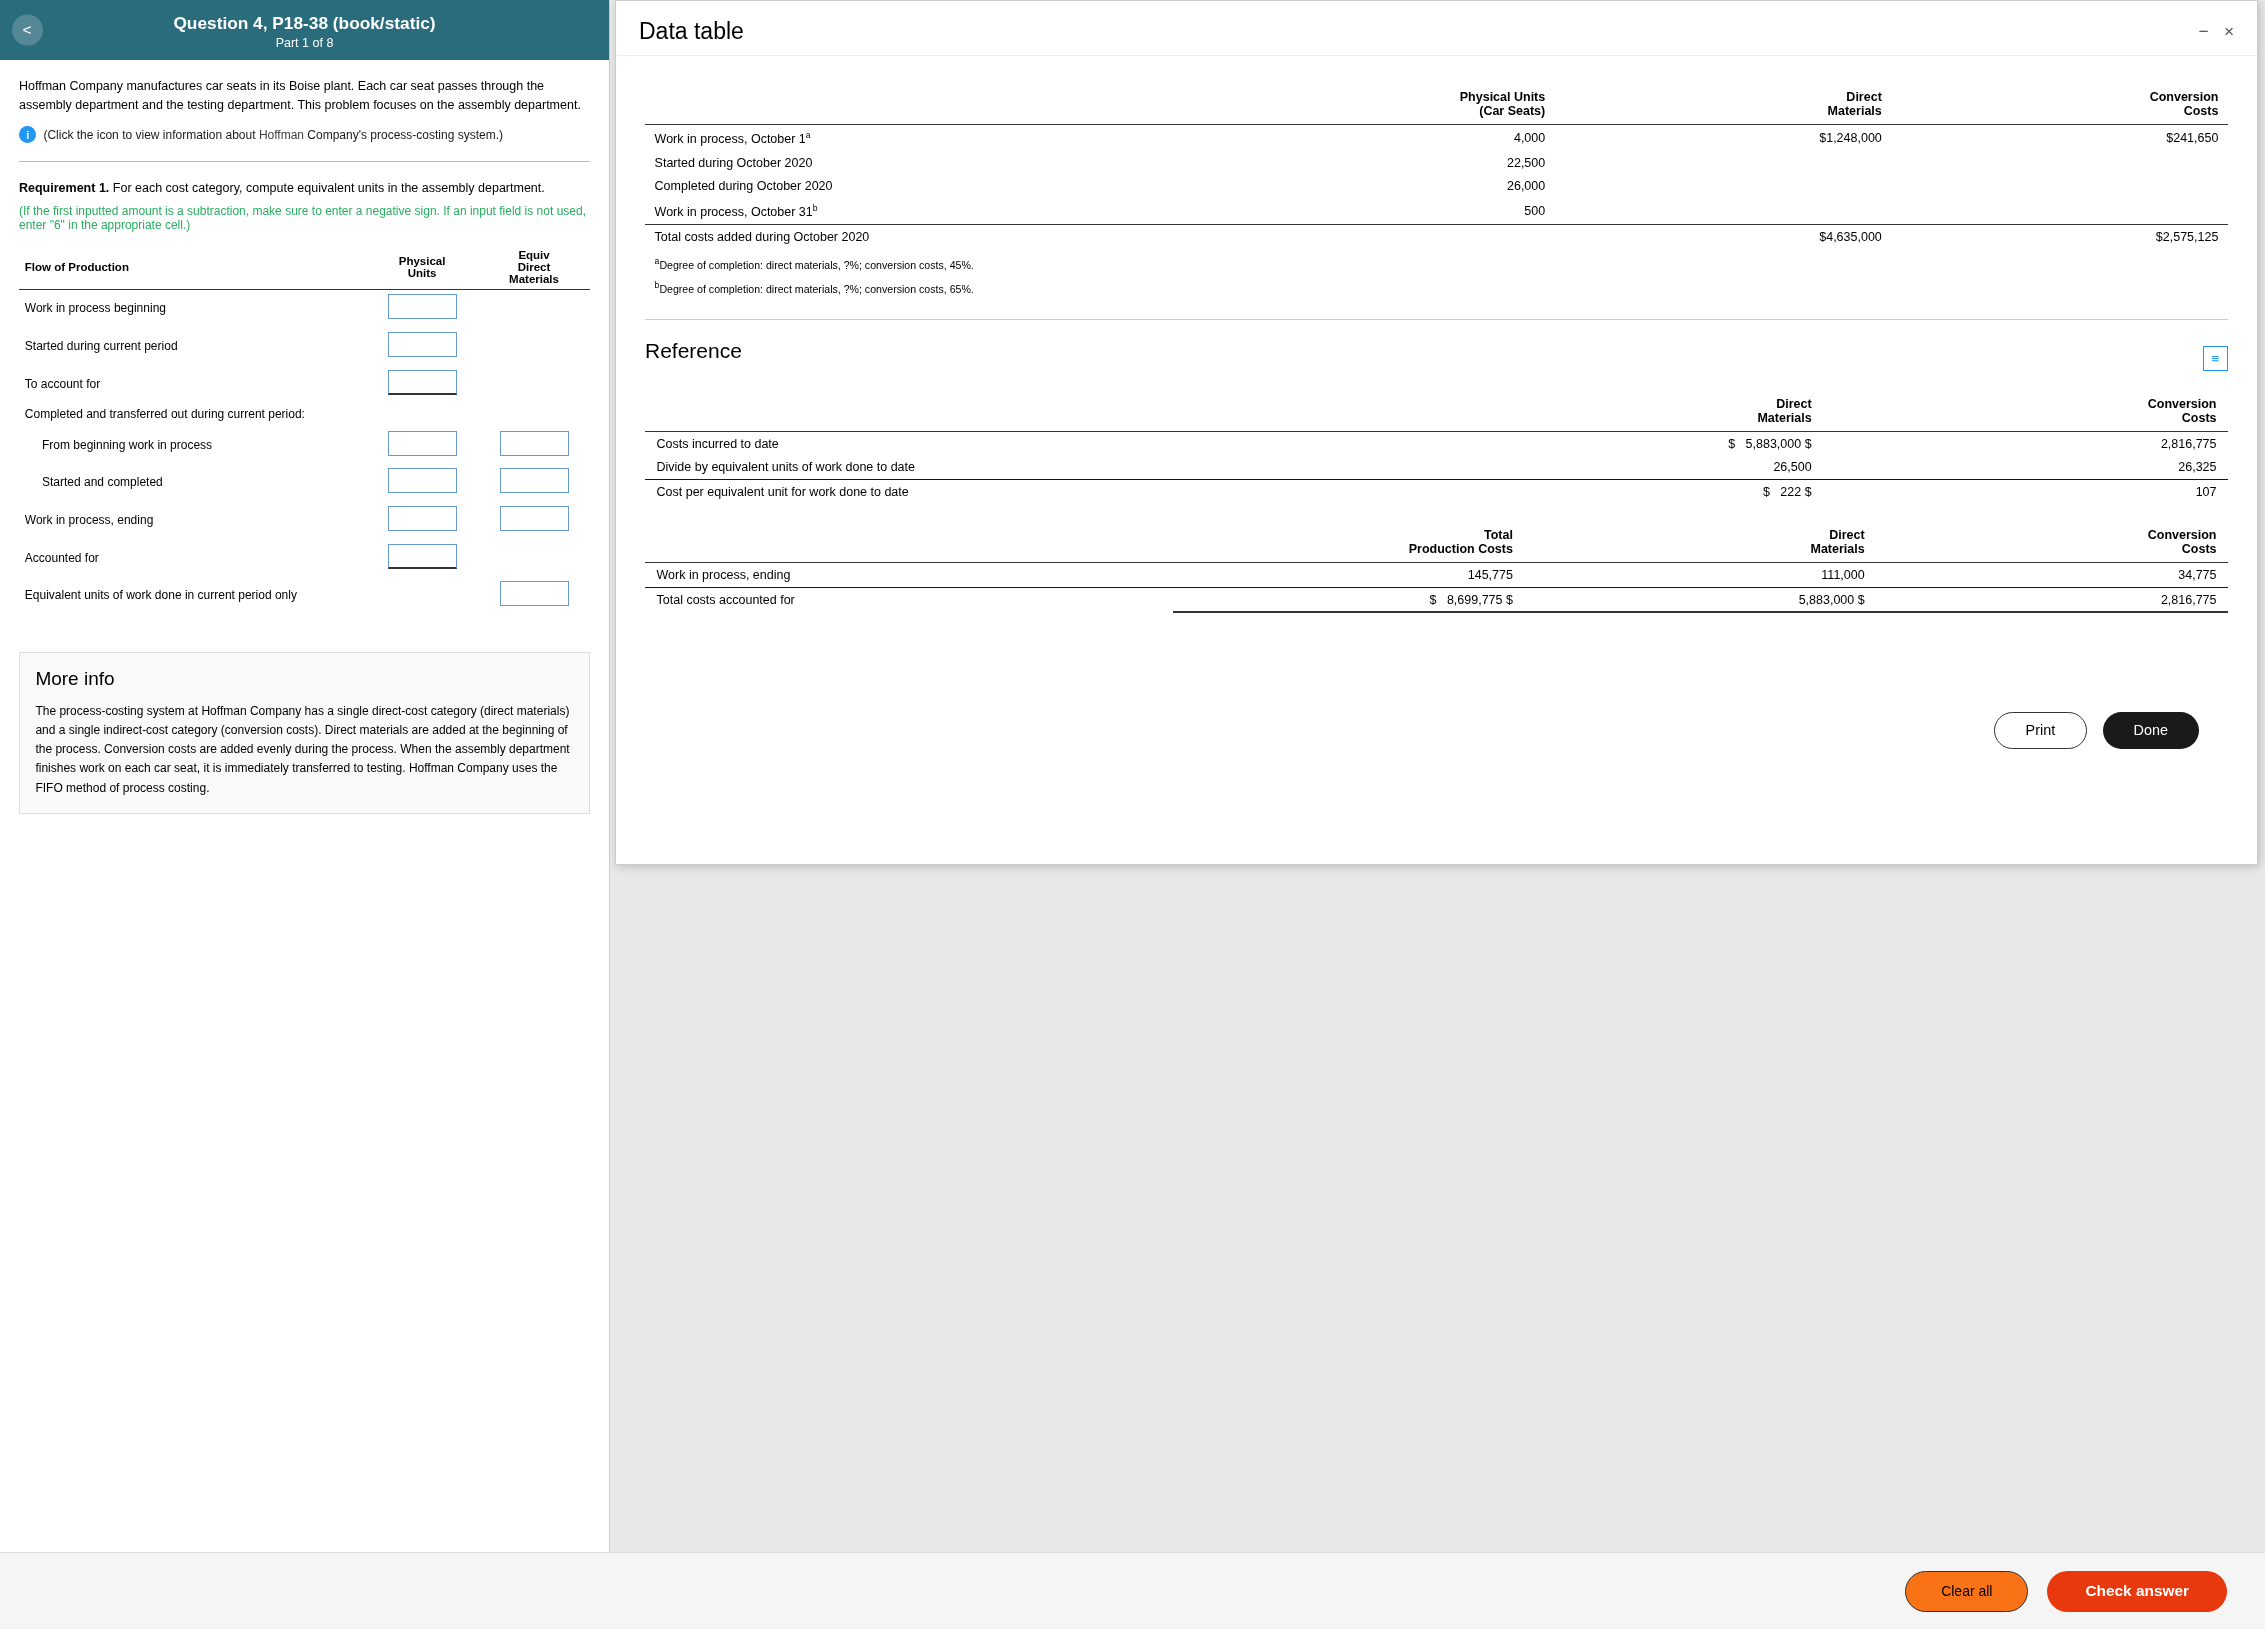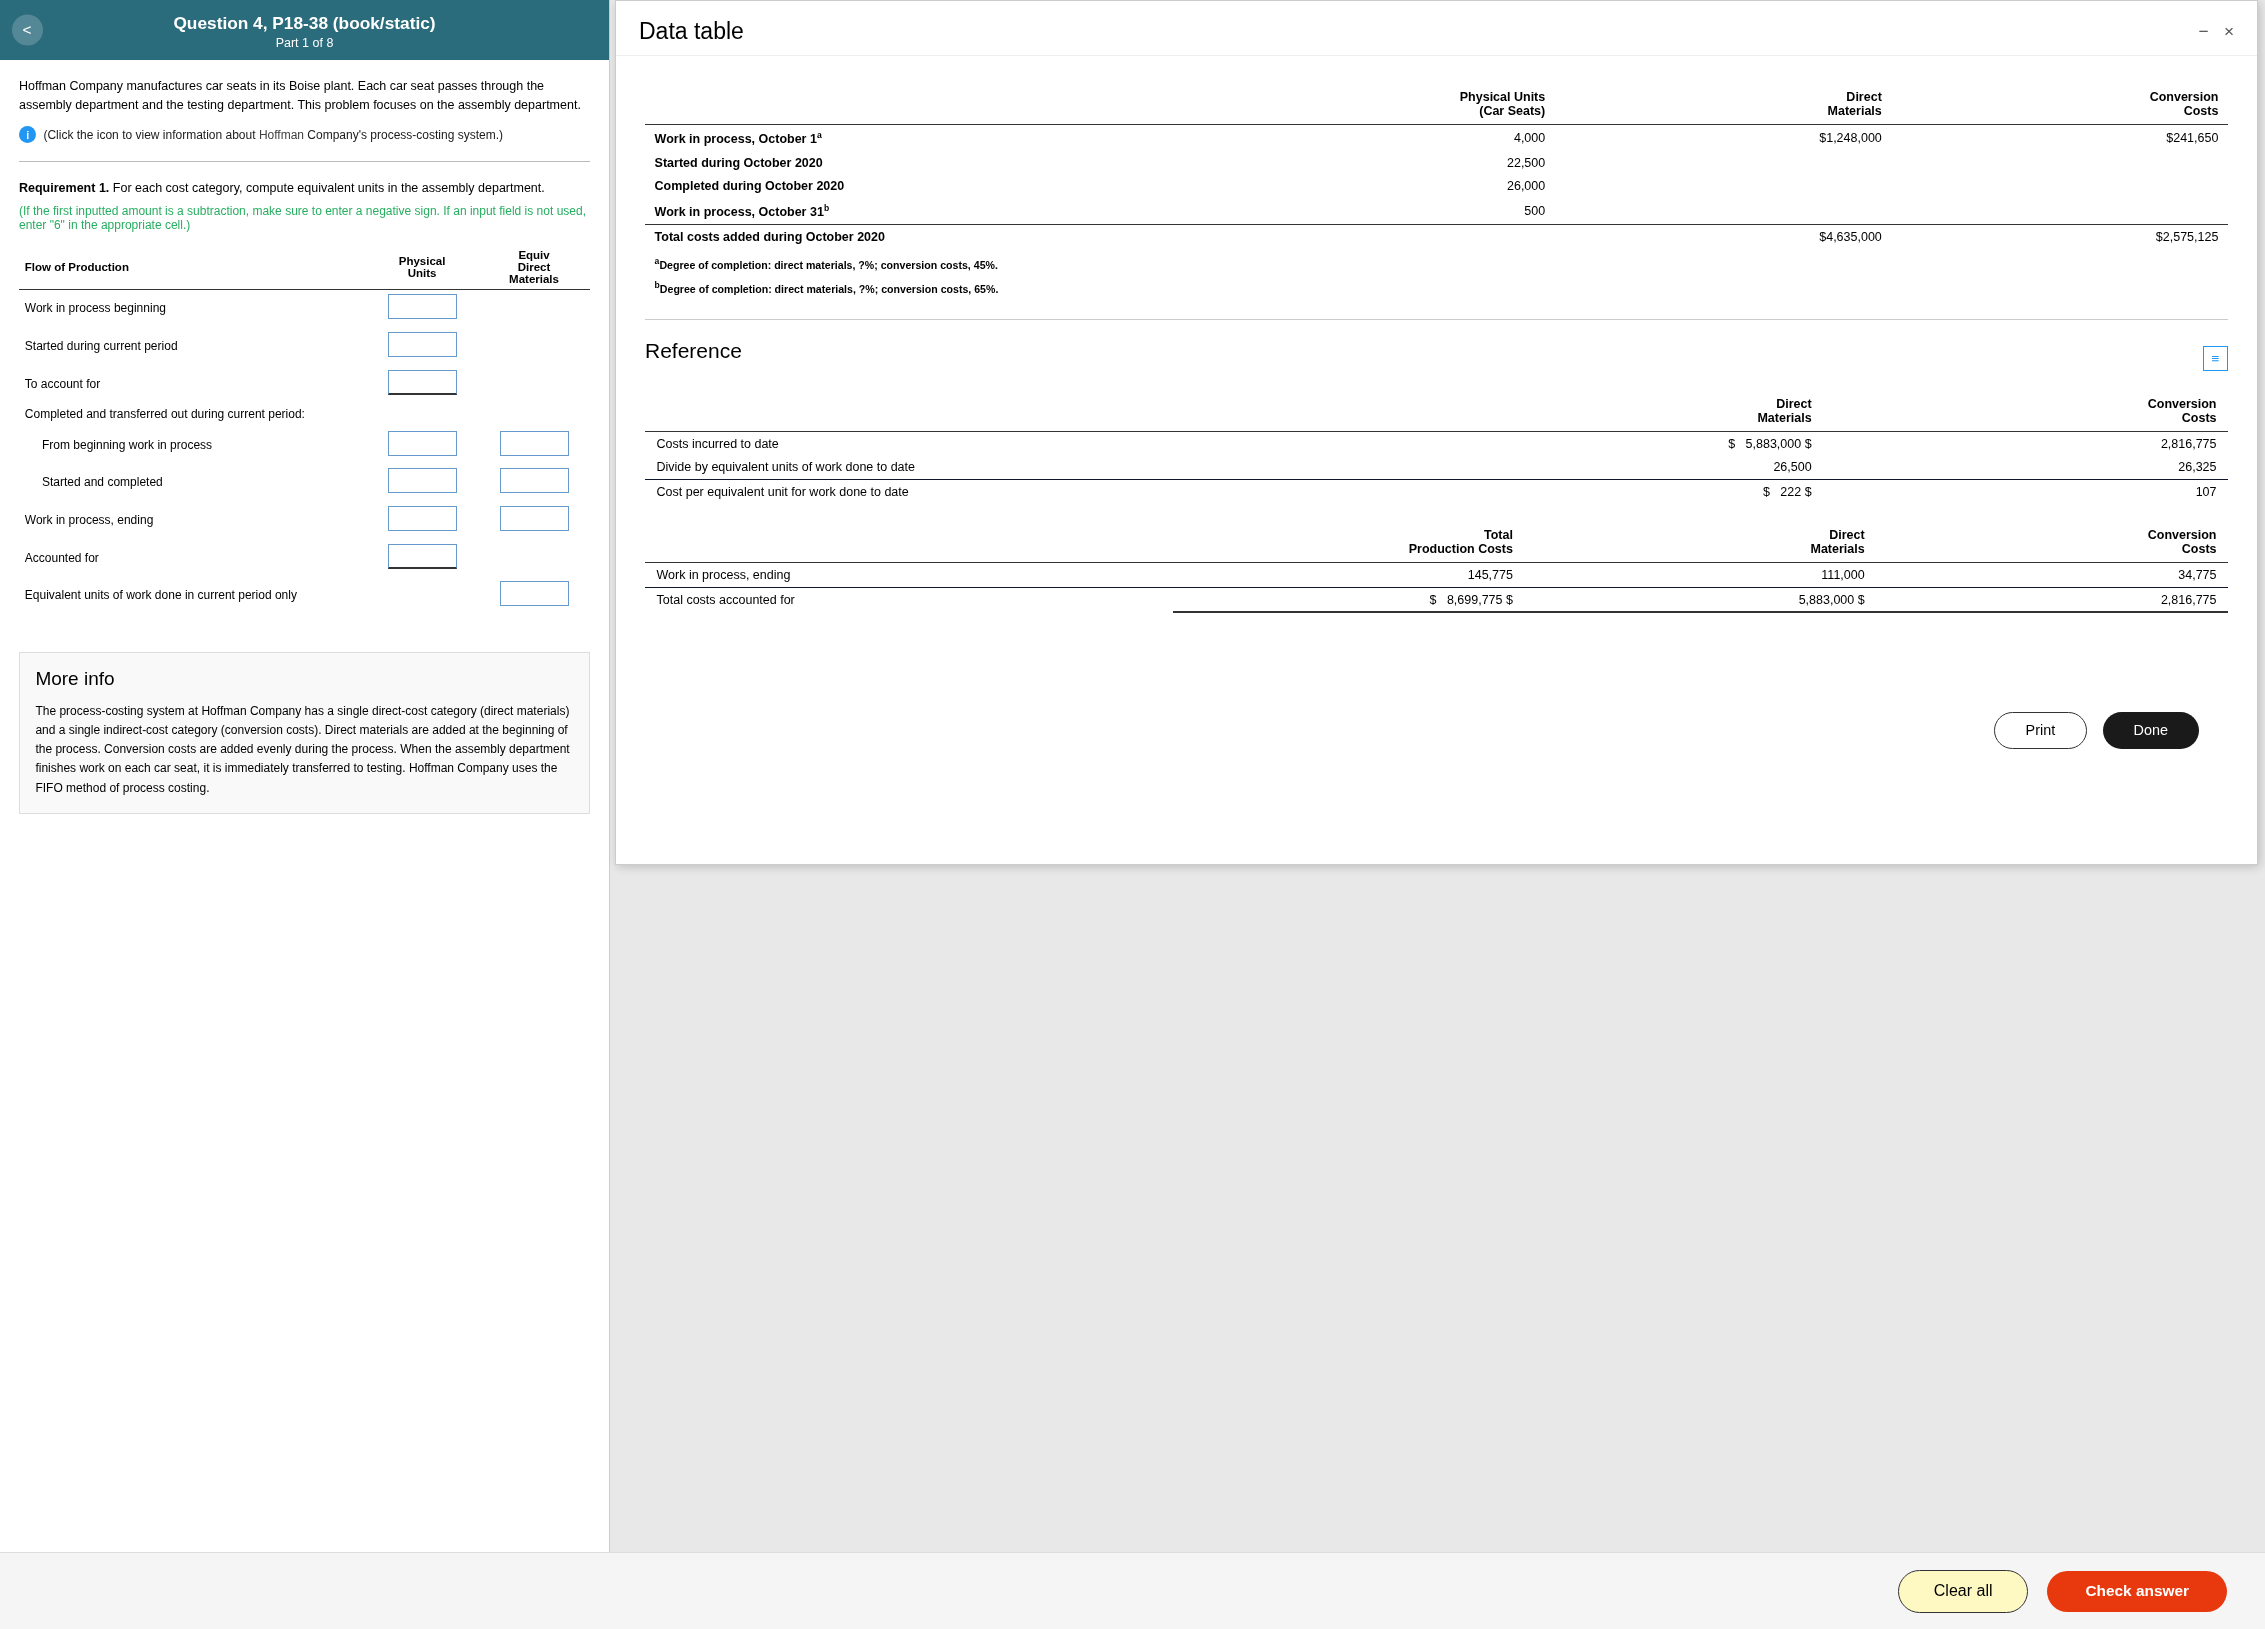--- a/index.html
+++ b/index.html
@@ -84,21 +84,21 @@
     .panel-controls { display: flex; gap: 15.4px; }
     .panel-btn { background: none; border: none; font-size: 17.3px; cursor: pointer; color: #555; }
 
     .data-table-content { padding: 19px 29px; }
 
     
     .dt-table { width: 100%; border-collapse: collapse; font-size: 12.5px; margin-top: 9.6px; }
     .dt-table th { padding: 5.8px 9.6px; text-align: right; font-weight: bold; font-size: 12.5px; }
     .dt-table th.left-th { text-align: left; }
     .dt-table td { padding: 4.8px 9.6px; text-align: right; }
-    .dt-table td.left-td { text-align: left; font-weight: bold; }
+    .dt-table td.left-td { text-align: left; }
     .dt-table .border-top td, .dt-table .border-top th { border-top: 1px solid #333; }
     .dt-table .col-header-row th { border-bottom: 1px solid #333; }
 
     .section-divider { border-top: 1px solid #ccc; margin: 23px 0; }
 
     
     .reference-section { padding: 19px 29px; }
     .reference-title { font-size: 21px; font-weight: normal; margin-bottom: 15.4px; }
 
     .ref-table { width: 100%; border-collapse: collapse; font-size: 12.5px; margin-top: 7.7px; }
@@ -143,24 +143,24 @@
       background: #f5f5f5;
       border-top: 1px solid #ddd;
       display: flex;
       align-items: center;
       justify-content: flex-end;
       padding: 0 38px;
       gap: 19px;
     }
     .btn-clear {
       border: 1.4px solid #333;
-      background: #fef9c3;
+      background: #f97316;
       padding: 11.5px 35px;
       border-radius: 27px;
-      font-size: 16px;
+      font-size: 14px;
       cursor: pointer;
     }
     .btn-check {
       border: none;
       background: #e8380d;
       color: white;
       padding: 11.5px 38px;
       border-radius: 27px;
       font-size: 15.4px;
       font-weight: bold;

